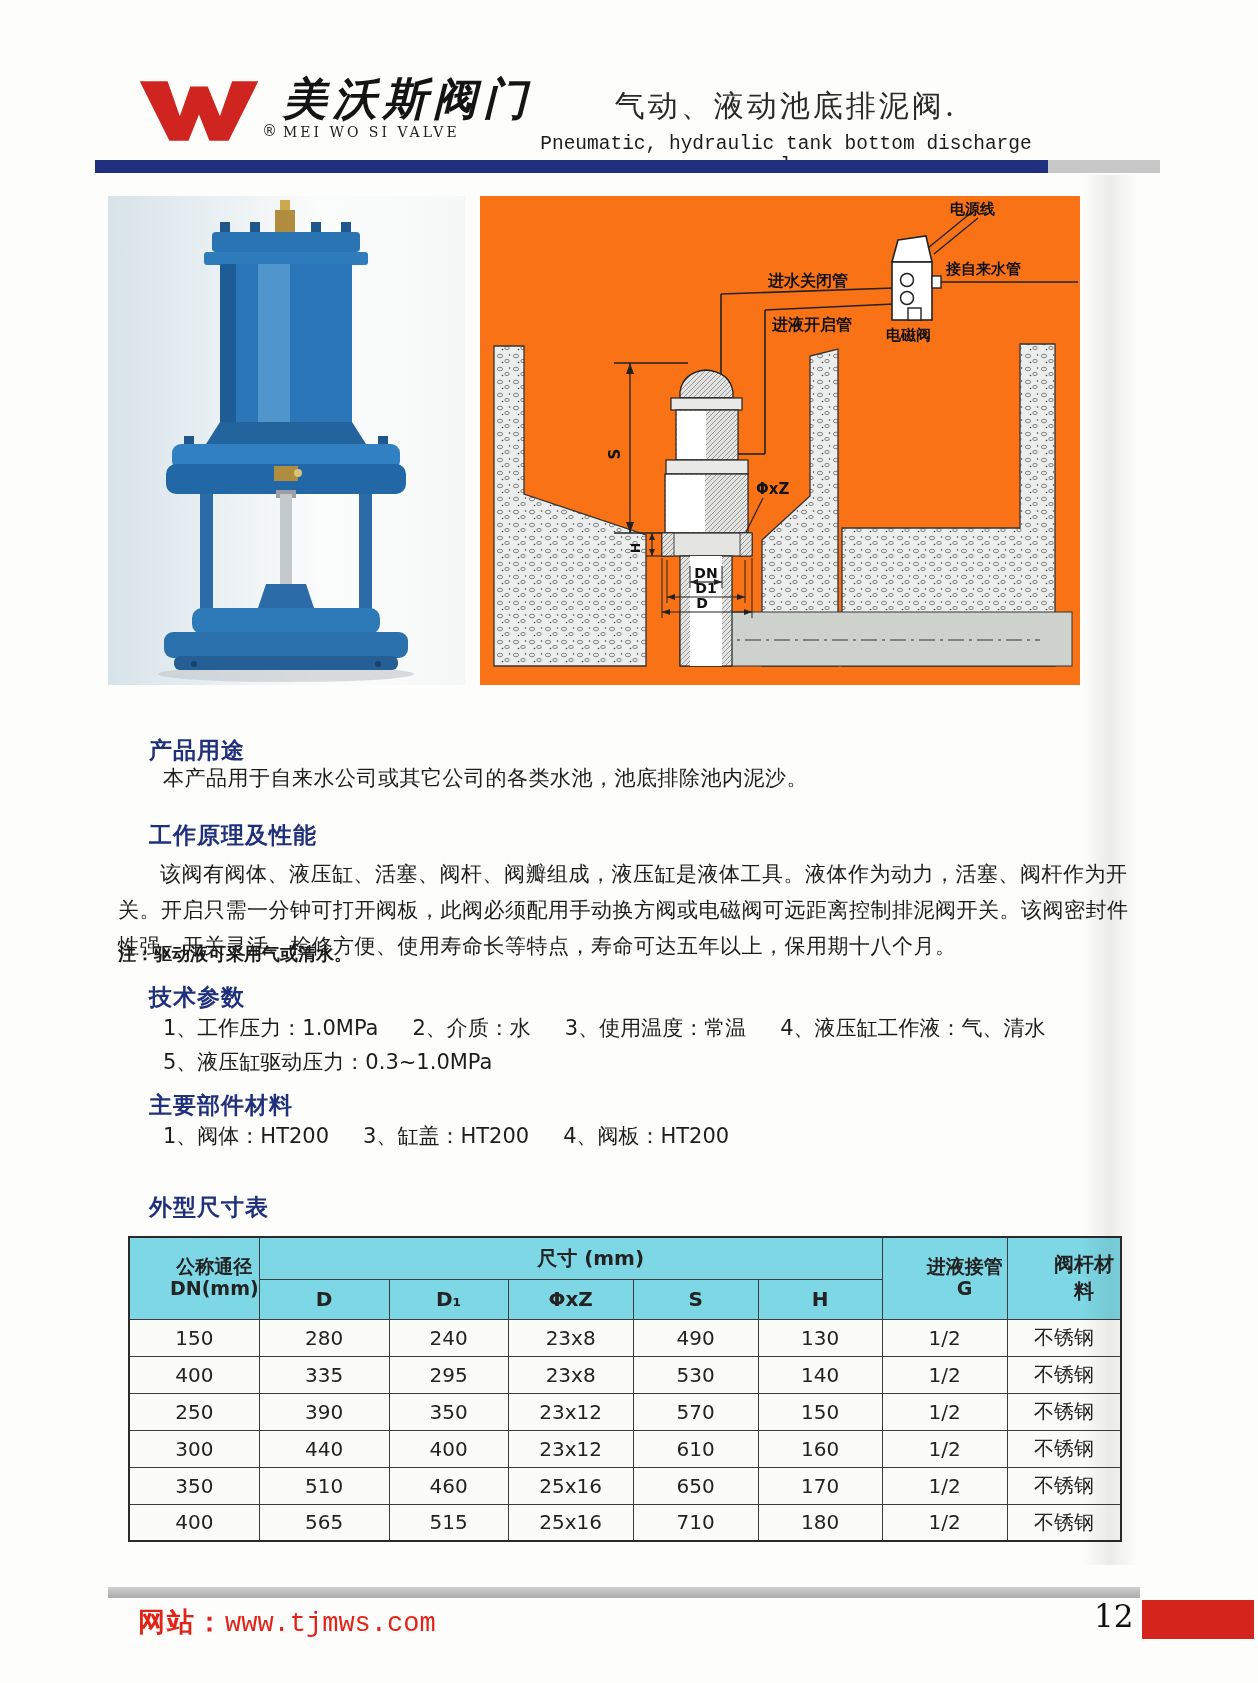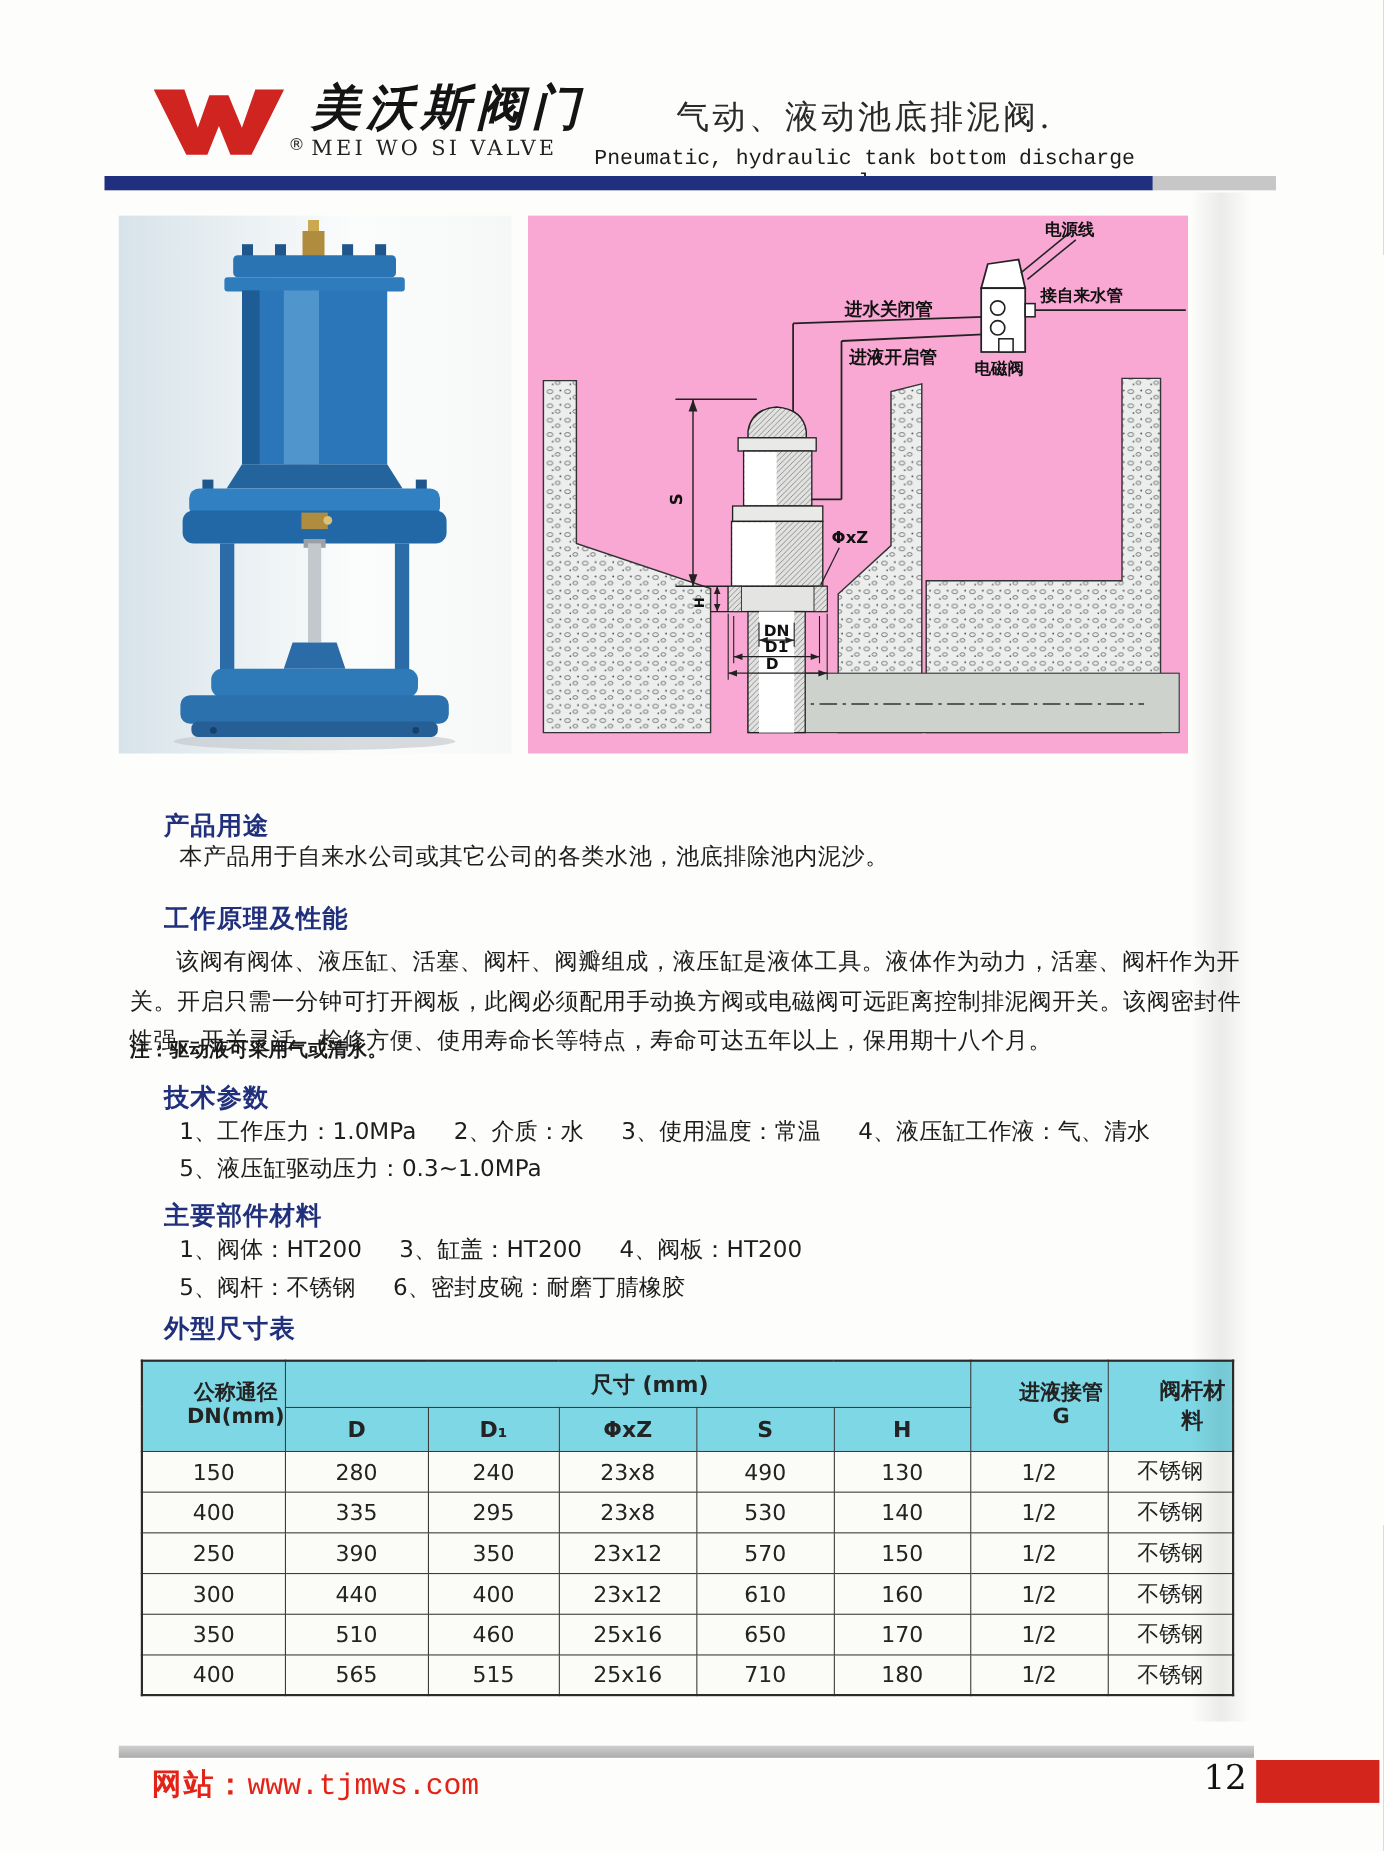--- a/index.html
+++ b/index.html
@@ -8,32 +8,32 @@
           background:#fdfdfc; overflow:hidden; color:#222; }
   .scan-shade { position:absolute; left:1082px; top:175px; width:56px; height:1390px;
           background:linear-gradient(90deg, rgba(0,0,0,0) 0%, rgba(0,0,0,0.07) 50%, rgba(0,0,0,0) 100%); }
 
   
   .logo-block { position:absolute; left:138px; top:76px; display:flex; align-items:flex-start; }
   .logo-mark { width:122px; height:70px; }
   .logo-reg { font-size:15px; color:#333; margin:46px 6px 0 2px; }
   .logo-text-cn { font-family:"DejaVu Serif", serif; font-weight:bold; font-size:44px;
                   color:#141414; letter-spacing:6px; line-height:1.05; font-style:italic; }
-  .logo-text-en { font-family:"DejaVu Serif", serif; font-size:19px; color:#222;
+  .logo-text-en { font-family:"DejaVu Serif", serif; font-size:14px; color:#222;
                   letter-spacing:3px; margin-top:2px; }
   .header-titles { position:absolute; right:212px; top:86px; width:520px; text-align:center; }
   .title-cn { font-family:"DejaVu Serif", serif; font-size:30px; color:#2a2a2a; letter-spacing:3px; }
   .title-en { font-family:"Liberation Mono", monospace; font-size:19.5px; color:#1c1c1c; margin-top:6px; }
   .header-rule-navy { position:absolute; left:95px; top:160px; width:953px; height:13px; background:#20307e; }
   .header-rule-gray { position:absolute; left:1048px; top:160px; width:112px; height:13px; background:#c7c7c7; }
 
   
   .photo-box { position:absolute; left:108px; top:196px; width:357px; height:489px;
                background:linear-gradient(90deg,#d7e3ea 0%,#eef3f5 38%,#fbfcfc 60%,#f6f7f7 100%); }
-  .diagram-box { position:absolute; left:480px; top:196px; width:600px; height:489px; background:#f9a8d4; }
+  .diagram-box { position:absolute; left:480px; top:196px; width:600px; height:489px; background:#f97316; }
   .diagram-box svg text { font-family:"DejaVu Sans", sans-serif; }
 
   
   .sec-heading { position:absolute; left:118px; font-size:23px; font-weight:bold; color:#20307c; letter-spacing:1px;margin-left:31px; }
   .body-text { position:absolute; font-size:21px; color:#1d1d1d; letter-spacing:0.5px; }
   .para { position:absolute; left:118px; width:1012px; font-size:21px; color:#1d1d1d;
           line-height:36px; text-indent:2em; letter-spacing:0.5px; }
   .note-text { position:absolute; left:118px; font-size:18px; font-weight:bold; color:#1a1a1a; }
   .item-row { position:absolute; left:163px; display:flex; gap:34px; font-size:21px; color:#1d1d1d; white-space:nowrap; }
 
@@ -240,24 +240,20 @@
   </div>
   <div class="item-row" style="top:1048px">
     <span>5、液压缸驱动压力：0.3~1.0MPa</span>
   </div>
 
   <div class="sec-heading" style="top:1090px">主要部件材料</div>
   <div class="item-row" style="top:1122px">
     <span>1、阀体：HT200</span>
     <span>3、缸盖：HT200</span>
     <span>4、阀板：HT200</span>
-  </div>
-  <div class="item-row" style="top:1156px">
-    <span>5、阀杆：不锈钢</span>
-    <span>6、密封皮碗：耐磨丁腈橡胶</span>
   </div>
 
   <div class="sec-heading" style="top:1192px">外型尺寸表</div>
 
   <table class="dim-table">
     <colgroup>
       <col style="width:120px">
         <col style="width:130px">
         <col style="width:119px">
         <col style="width:125px">

